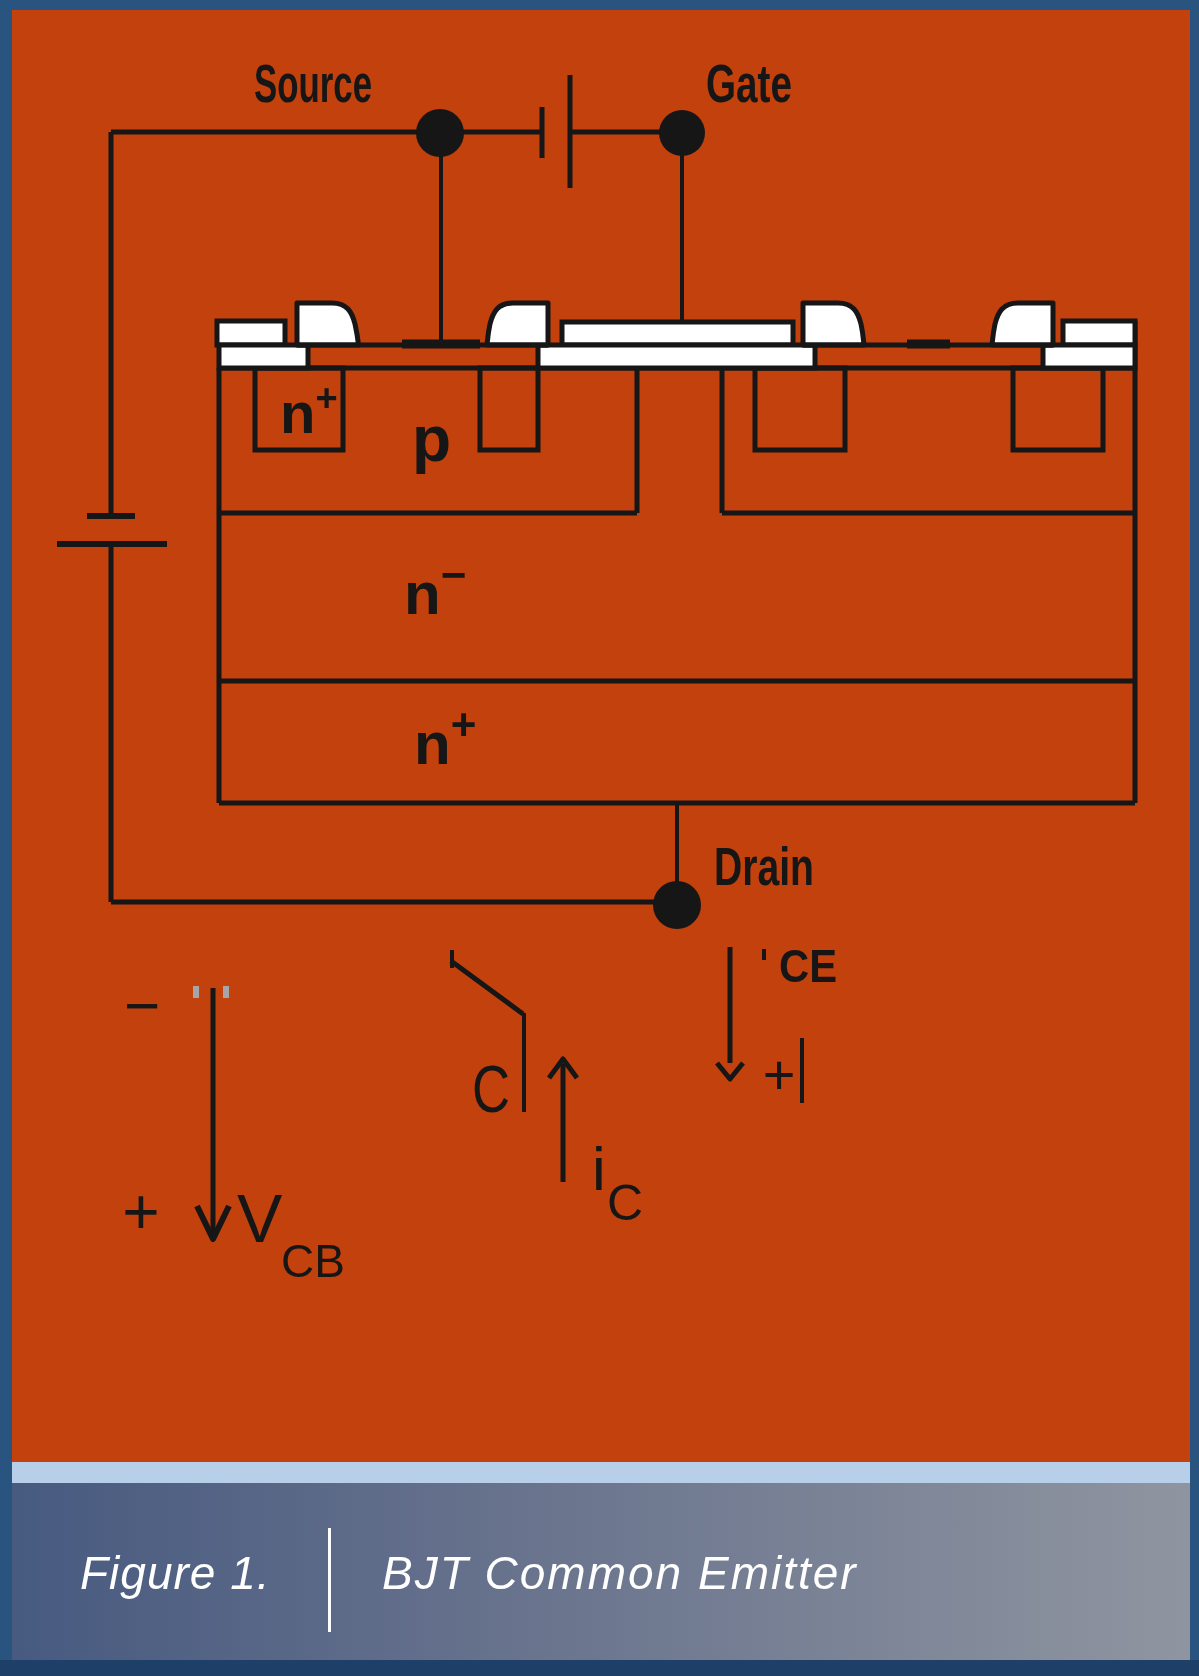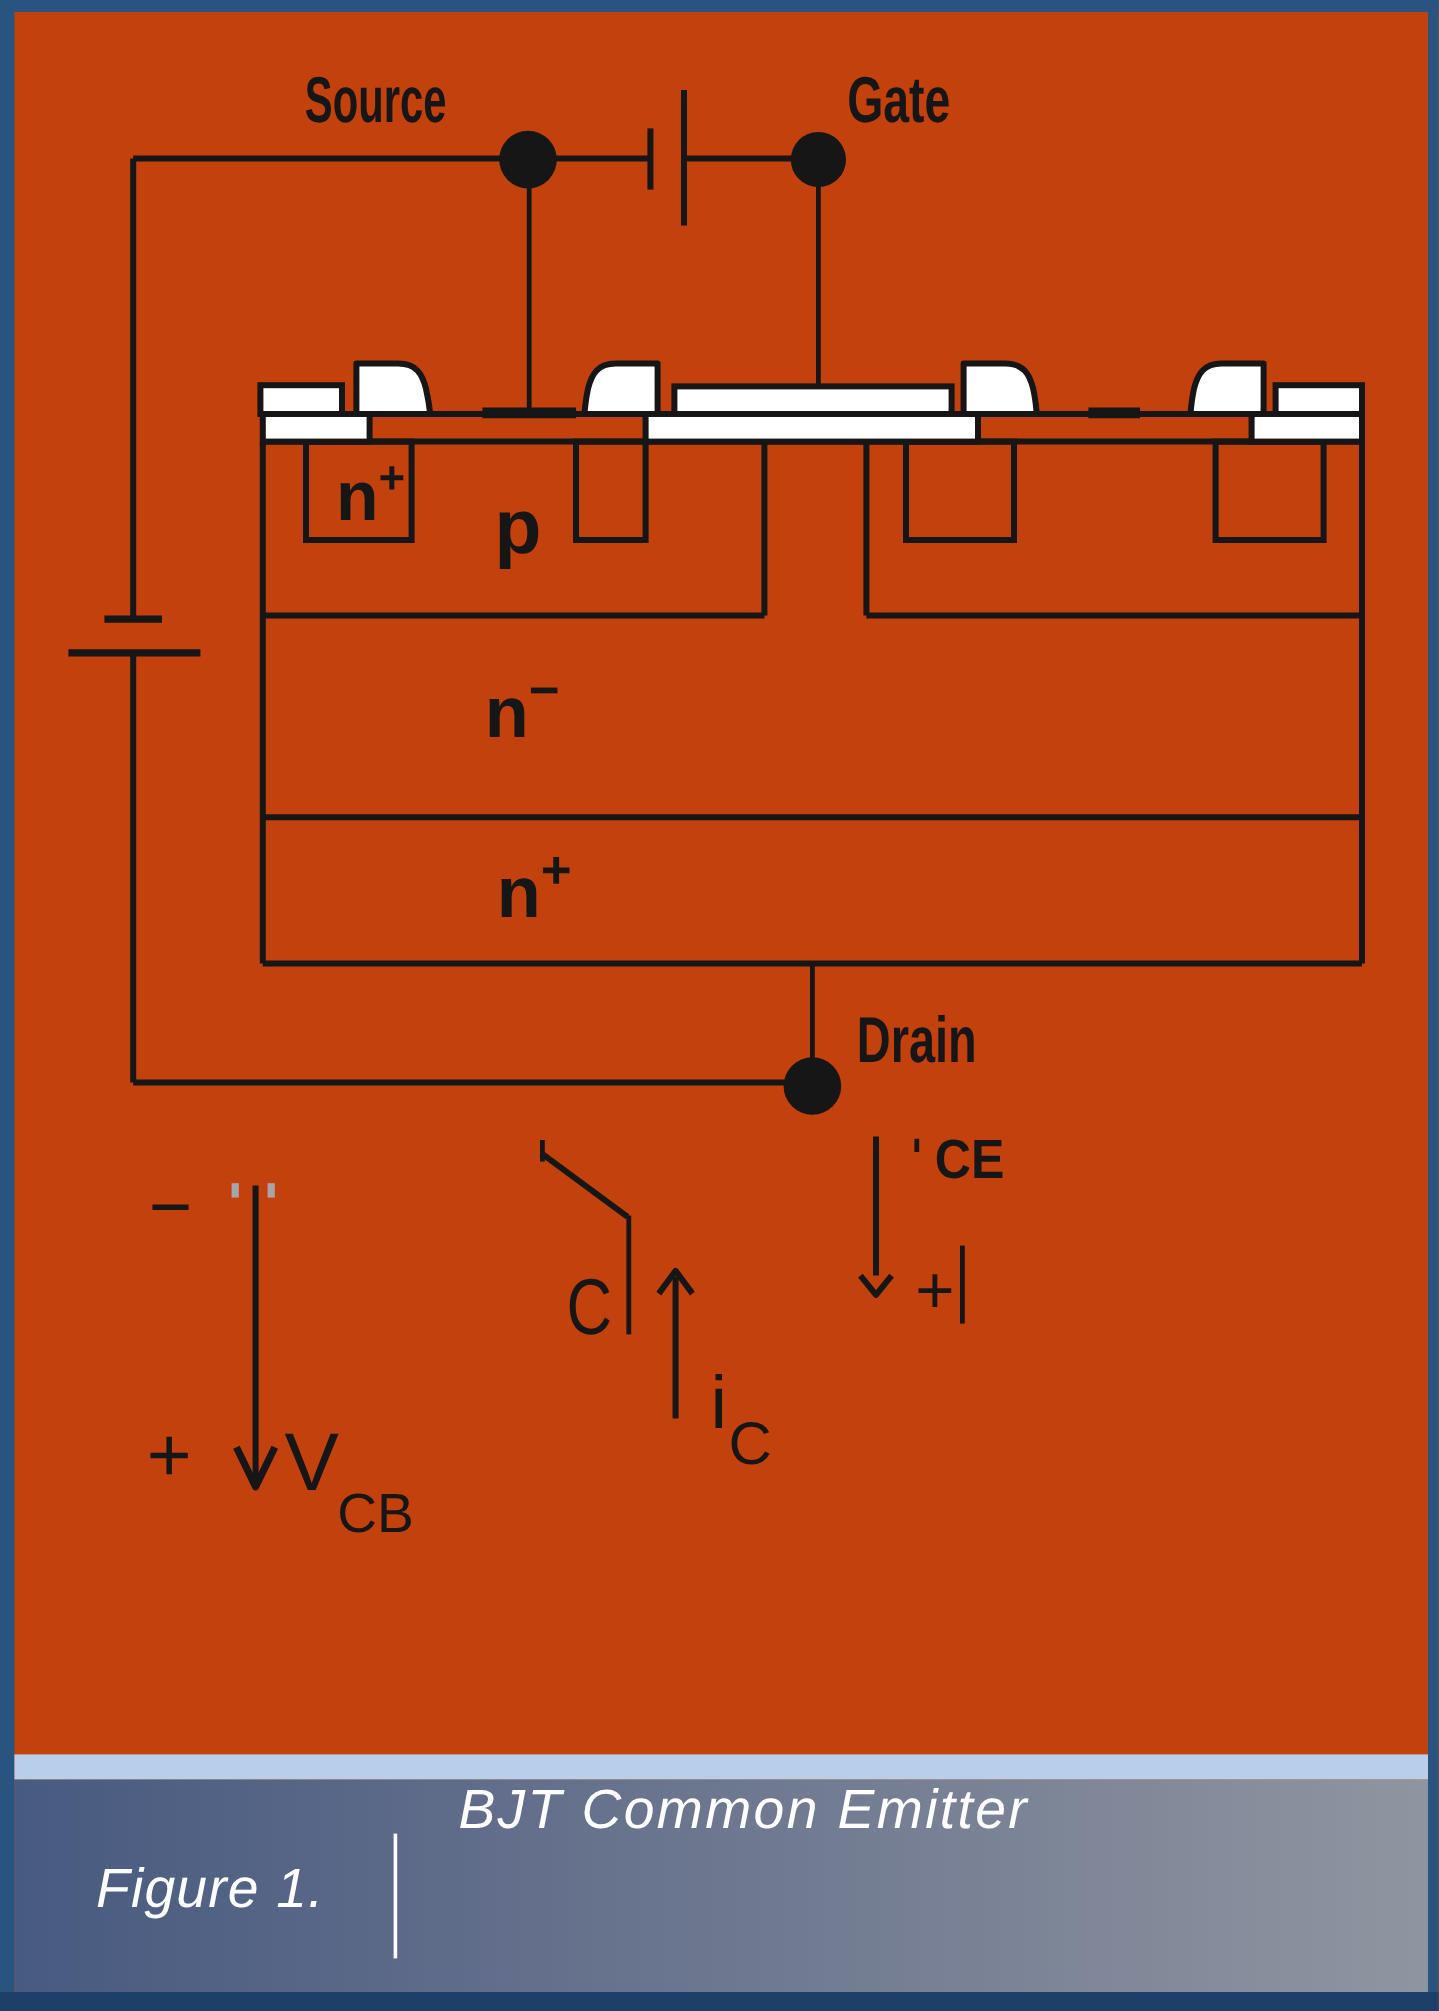--- a/index.html
+++ b/index.html
@@ -8,21 +8,21 @@
   .border-left{position:absolute;left:0;top:0;width:12px;height:1676px;background:#2a5480;}
   .border-right{position:absolute;left:1190px;top:0;width:9px;height:1676px;background:#2a5480;}
   .border-top{position:absolute;left:0;top:0;width:1199px;height:10px;background:#2a5480;}
   .band-blue{position:absolute;left:12px;top:1462px;width:1178px;height:21px;background:#b8cfe9;}
   .caption-bar{position:absolute;left:12px;top:1483px;width:1178px;height:177px;
                background:linear-gradient(90deg,#475a80 0%,#66718c 40%,#8f95a0 100%);}
   .bottom-strip{position:absolute;left:0;top:1660px;width:1199px;height:16px;background:#1e3f68;}
   .diagram{position:absolute;left:0;top:0;width:1199px;height:1676px;}
   .fig-label{position:absolute;left:80px;top:1546px;color:#ffffff;font-size:46px;
              font-style:italic;letter-spacing:1px;}
-  .fig-title{position:absolute;left:382px;top:1480px;color:#ffffff;font-size:46px;
+  .fig-title{position:absolute;left:382px;top:1546px;color:#ffffff;font-size:46px;
              font-style:italic;letter-spacing:2px;}
   .fig-divider{position:absolute;left:328px;top:1528px;width:3px;height:104px;background:#ffffff;}
   .lbl{font-family:"Liberation Sans","DejaVu Sans",sans-serif;font-weight:bold;fill:#161616;}
   .lbl-reg{font-family:"Liberation Sans","DejaVu Sans",sans-serif;font-weight:normal;fill:#161616;}
   .ink{stroke:#161616;fill:none;}
   .inkfill{stroke:#161616;fill:#ffffff;}
 </style>
 </head>
 <body>
 

